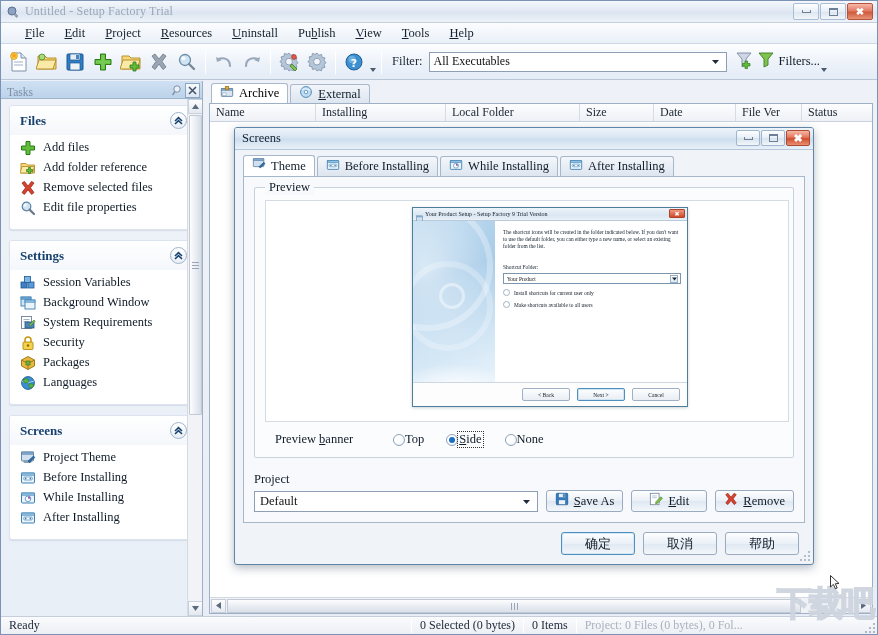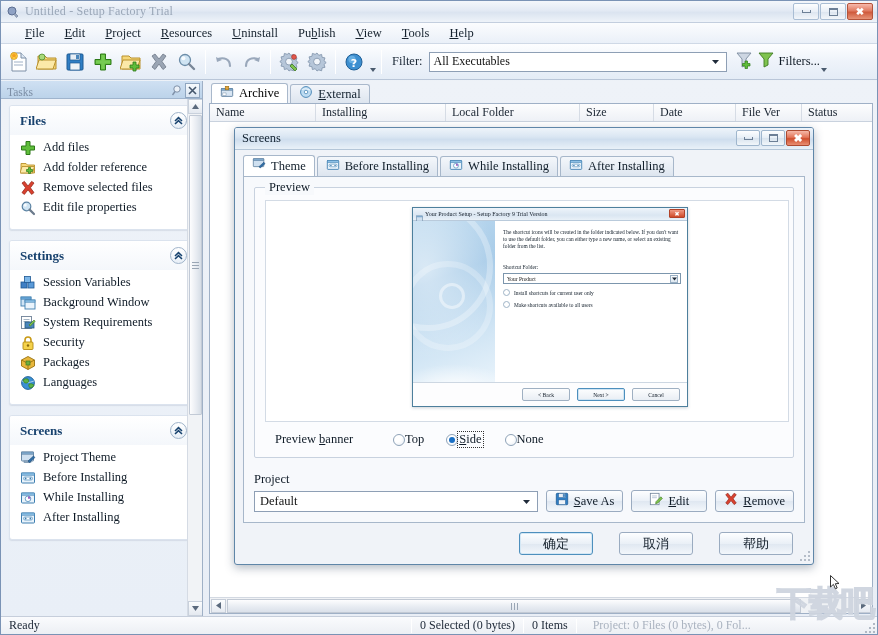--- a/index.html
+++ b/index.html
@@ -290,21 +290,21 @@
   .statusbar {
     position: absolute; left: 0; right: 0; bottom: 0;
     height: 18px;
     background: linear-gradient(to bottom,#fafbfd,#eceff4);
     border-top: 1px solid #c6cedb;
     display: flex; align-items: center;
     font-size: 12px; color: #1b2635;
   }
   .statusbar .cell { padding: 0 8px; height: 100%; display:flex; align-items:center; }
   .statusbar .sep { width:1px; height:14px; background:#cdd4de; border-right:1px solid #fff; }
-  .statusbar .dim { color: #a9b2bf; margin-left: 8px; }
+  .statusbar .dim { color: #a9b2bf; }
   .sb-grip { position:absolute; right:2px; bottom:1px; width:12px; height:12px; }
   .sb-grip i { position:absolute; width:2px;height:2px;background:#b0b8c4; }
 
   
   .dialog {
     position: absolute;
     left: 233px; top: 126px;
     width: 580px; height: 438px;
     background: #f0f3f8;
     border: 1px solid #5f86a8;
@@ -493,21 +493,21 @@
     background: linear-gradient(to bottom,#fdfeff,#eaf0f7 50%,#dfe7f1 51%,#f3f7fb);
     display:flex;align-items:center;justify-content:center;gap:5px;
     padding: 0 8px;
     font-size:12.5px; color:#101c28;
   }
   .dbtn u { text-decoration: underline; }
 
   .dlg-footer {
     height: 42px;
     display:flex; align-items:center; justify-content:flex-end;
-    gap: 26px; padding-right: 20px;
+    gap: 8px; padding-right: 14px;
     position: relative;
   }
   .fbtn {
     width: 74px; height: 23px;
     border:1px solid #9aabc0; border-radius:3px;
     background: linear-gradient(to bottom,#fdfeff,#eaf0f7 50%,#dfe7f1 51%,#f3f7fb);
     display:flex;align-items:center;justify-content:center;
     font-size:13px; color:#101c28;
     font-family: "DejaVu Sans", sans-serif;
   }

